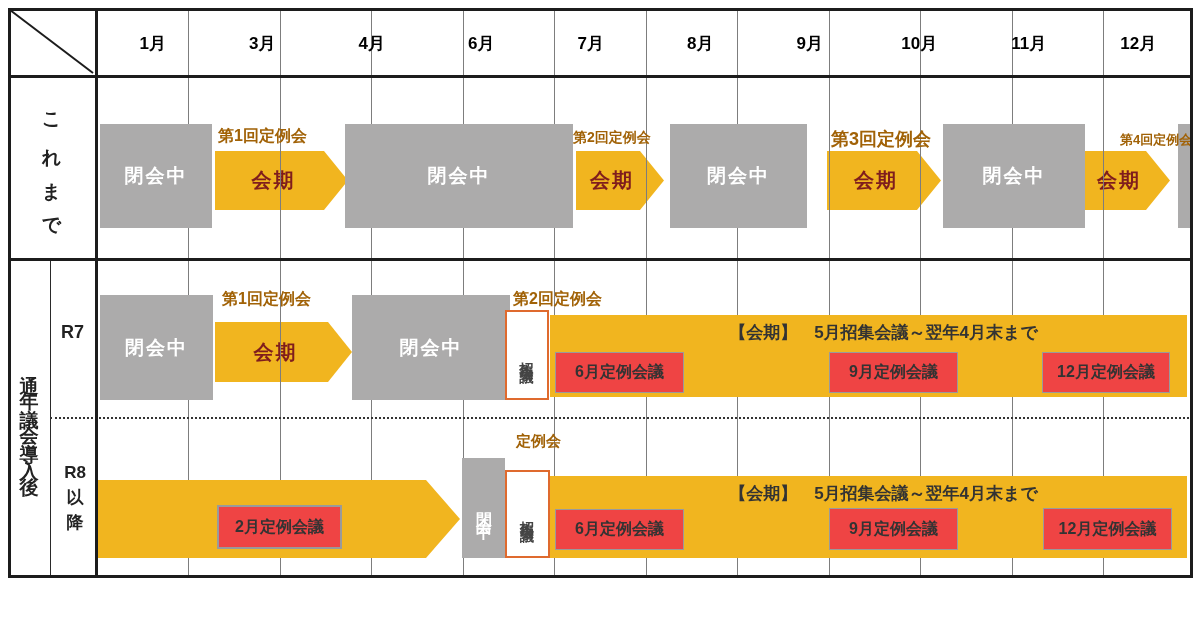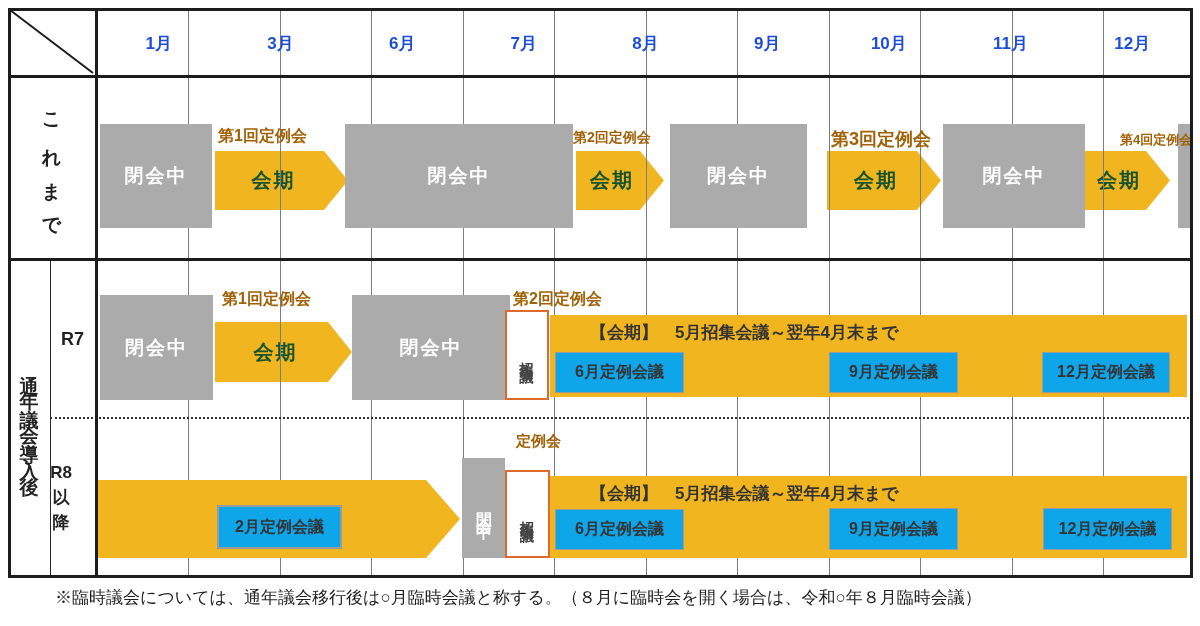--- a/index.html
+++ b/index.html
@@ -9,38 +9,38 @@
   }
   
   .outer{position:absolute;left:8px;top:8px;width:1185px;height:570px;border:3px solid #1c1c1c;box-sizing:border-box;z-index:6;pointer-events:none;}
   .hline{position:absolute;background:#1c1c1c;z-index:6;}
   .vthick{position:absolute;background:#1c1c1c;z-index:6;}
   .vthin{position:absolute;background:#2a2a2a;width:1px;z-index:2;}
   .grid{position:absolute;top:11px;height:564px;width:1px;background:#7d7d7d;z-index:2;}
   .dotline{position:absolute;left:50px;top:417px;width:1143px;height:0;border-top:2px dotted #333;z-index:2;}
   
   .months{position:absolute;left:98px;top:11px;width:1095px;height:64px;display:flex;z-index:3;}
-  .month{flex:1;display:flex;align-items:center;justify-content:center;font-size:17px;font-weight:700;color:#1d4ed8;border-radius:27px;}
+  .month{flex:1;display:flex;align-items:center;justify-content:center;font-size:17px;font-weight:700;color:#000000;border-radius:27px;}
   .diag{position:absolute;left:8px;top:8px;z-index:6;}
   
   .vcell{position:absolute;display:flex;align-items:center;justify-content:center;z-index:3;}
   .vtxt{writing-mode:vertical-rl;text-orientation:upright;font-weight:700;color:#222;}
   .rlabel{position:absolute;display:flex;flex-direction:column;align-items:center;justify-content:center;font-weight:700;color:#222;z-index:3;}
   
   .gblock{position:absolute;background:#acabab;display:flex;align-items:center;justify-content:center;
           color:#fff;font-weight:700;font-size:19px;letter-spacing:2px;z-index:3;}
   .gsliver{position:absolute;background:#acabab;z-index:3;}
   .arrow{position:absolute;background:#f1b51f;display:flex;align-items:center;justify-content:center;z-index:1;
          clip-path:polygon(0 0, calc(100% - 24px) 0, 100% 50%, calc(100% - 24px) 100%, 0 100%);}
-  .arrow .atxt{font-weight:700;font-size:20px;color:#14532d;letter-spacing:2px;padding-right:16px;}
+  .arrow .atxt{font-weight:700;font-size:20px;color:#7f1d1d;letter-spacing:2px;padding-right:16px;}
   .bigarrow{position:absolute;background:#f1b51f;z-index:3;
          clip-path:polygon(0 0, calc(100% - 34px) 0, 100% 50%, calc(100% - 34px) 100%, 0 100%);}
   .ybar{position:absolute;background:#f1b51f;z-index:3;}
-  .period{position:absolute;left:40px;right:10px;top:6px;text-align:left;font-weight:700;font-size:17px;color:#333;white-space:nowrap;}
-  .wbox{position:absolute;background:#0ea5e9;border:1px solid #9a9a9a;display:flex;align-items:center;justify-content:center;
+  .period{position:absolute;left:40px;right:10px;top:6px;text-align:center;font-weight:700;font-size:17px;color:#333;white-space:nowrap;}
+  .wbox{position:absolute;background:#ef4444;border:1px solid #9a9a9a;display:flex;align-items:center;justify-content:center;
         font-weight:700;font-size:16px;color:#333;z-index:4;white-space:nowrap;}
   .conv{position:absolute;background:#fff;border:2px solid #df6a2e;box-sizing:border-box;display:flex;align-items:center;justify-content:center;z-index:4;}
   .conv .vtxt{font-size:14px;color:#444;letter-spacing:2px;}
   .mlabel{position:absolute;font-weight:700;font-size:15px;color:#a16207;white-space:nowrap;z-index:5;}
   .gvert{writing-mode:vertical-rl;text-orientation:upright;font-size:16px;letter-spacing:6px;}
   
   .note{position:absolute;left:55px;top:586px;font-family:"Liberation Serif", serif;font-size:17px;color:#1e1e1e;white-space:nowrap;z-index:3;}
 </style>
 </head>
 <body>
@@ -66,39 +66,40 @@
   <div class="vthin" style="left:50px;top:261px;height:317px"></div>
   <div class="dotline"></div>
 
   <svg class="diag" width="87" height="67">
     <line x1="2" y1="2" x2="85" y2="65" stroke="#1c1c1c" stroke-width="2"></line>
   </svg>
 
   <div class="months">
     <div class="month">1月</div>
     <div class="month">3月</div>
+    <div class="month">4月</div>
     <div class="month">6月</div>
     <div class="month">7月</div>
     <div class="month">8月</div>
     <div class="month">9月</div>
     <div class="month">10月</div>
     <div class="month">11月</div>
     <div class="month">12月</div>
   </div>
 
   <div class="vcell" style="left:8px;top:80px;width:87px;height:178px">
     <span class="vtxt" style="font-size:19px;letter-spacing:13px">これまで</span>
   </div>
   <div class="vcell" style="left:8px;top:261px;width:42px;height:317px">
     <span class="vtxt" style="font-size:19px;letter-spacing:17px">通年議会導入後</span>
   </div>
-  <div class="rlabel" style="left:50px;top:261px;width:45px;height:156px;font-size:18px">
+  <div class="rlabel" style="left:50px;top:254px;width:45px;height:156px;font-size:18px">
     <span>R7</span>
   </div>
-  <div class="rlabel" style="left:36px;top:419px;width:50px;height:156px;font-size:17px;line-height:25px">
+  <div class="rlabel" style="left:50px;top:419px;width:50px;height:156px;font-size:17px;line-height:25px">
     <span>R8</span>
     <span>以</span>
     <span>降</span>
   </div>
 
   <div class="gblock" style="left:100px;top:124px;width:112px;height:104px">
     <span>閉会中</span>
   </div>
   <div class="mlabel" style="left:218px;top:126px;font-size:16px">第1回定例会</div>
   <div class="arrow" style="left:215px;top:151px;width:133px;height:59px">
@@ -160,15 +161,14 @@
   <div class="conv" style="left:505px;top:470px;width:45px;height:88px">
     <span class="vtxt">招集会議</span>
   </div>
   <div class="ybar" style="left:550px;top:476px;width:637px;height:82px">
     <div class="period">【会期】　5月招集会議～翌年4月末まで</div>
   </div>
   <div class="wbox" style="left:555px;top:509px;width:127px;height:39px">6月定例会議</div>
   <div class="wbox" style="left:829px;top:508px;width:127px;height:40px">9月定例会議</div>
   <div class="wbox" style="left:1043px;top:508px;width:127px;height:40px">12月定例会議</div>
 
-  <div class="note">※臨時議会については、通年議会移行後は○月臨時会議と称する。（８月に臨時会を開く場合は、令和○年８月臨時会議）</div>
 
 </div>
 
 </body></html>

